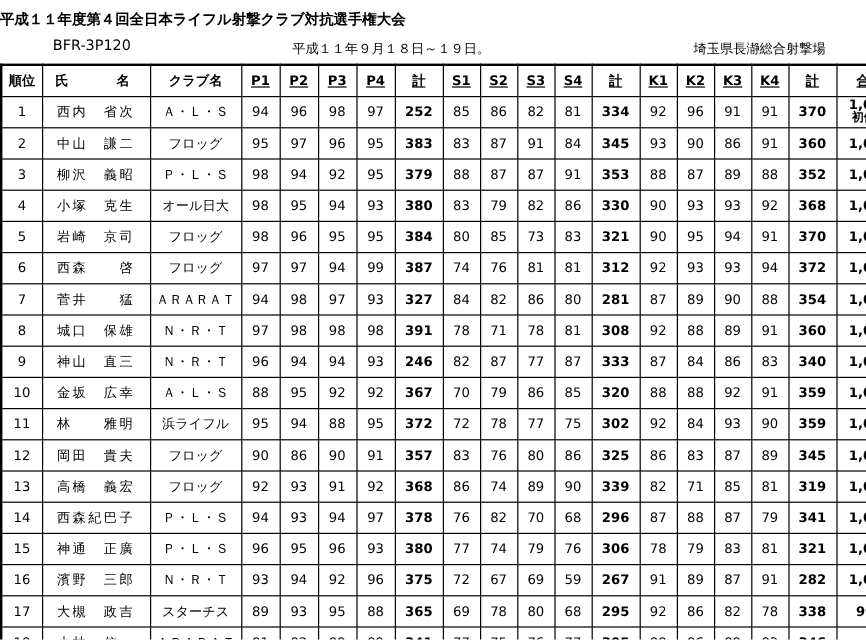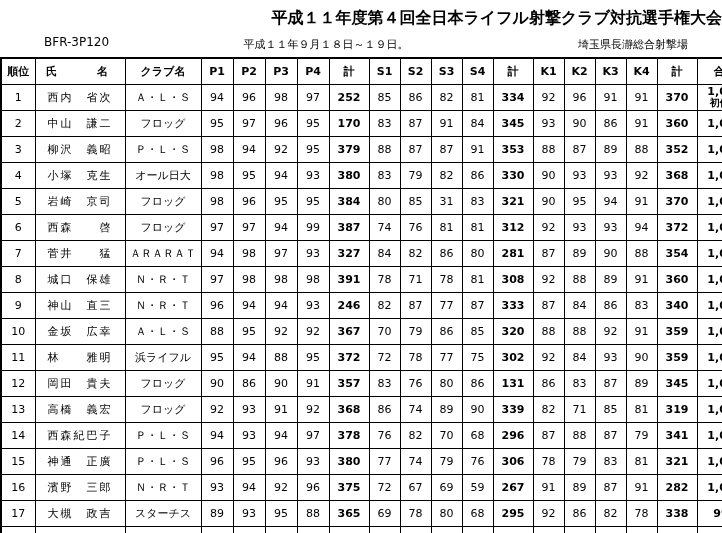--- a/index.html
+++ b/index.html
@@ -15,22 +15,22 @@
     overflow: hidden;
   }
   .page {
     position: relative;
     width: 722px;
     height: 533px;
     box-sizing: border-box;
     padding: 0;
   }
   .doc-title {
-    text-align: right;
-    font-size: 16px;
+    text-align: left;
+    font-size: 12px;
     font-weight: bold;
     letter-spacing: 0px;
     margin-top: 8px;
     margin-bottom: 2px;
     font-family: "DejaVu Sans", sans-serif;
   }
   .subheader {
     position: relative;
     height: 18px;
     margin: 6px 8px 4px 8px;
@@ -107,21 +107,21 @@
   }
   td.sub, td.total {
     font-weight: bold;
     font-size: 12px;
   }
   td.total {
     font-size: 12px;
   }
   td.total .t-line1 { display: block; }
   td.total .t-line2 { display: block; font-size: 10px; font-weight: bold; }
-  th.grp { font-size: 11px; }
+  th.grp { font-size: 11px; text-decoration: underline; }
   .hdr-rank { letter-spacing: 0; }
   .hdr-name { letter-spacing: 6px; }
   .hdr-club { letter-spacing: 0px; }
 </style>
 </head>
 <body>
 
 <div class="page">
 
   <div class="doc-title">平成１１年度第４回全日本ライフル射撃クラブ対抗選手権大会</div>
@@ -203,21 +203,21 @@
           </td>
         </tr>
         <tr>
           <td class="rank">2</td>
           <td class="name">中山　謙二</td>
           <td class="club">フロッグ</td>
           <td class="num">95</td>
           <td class="num">97</td>
           <td class="num">96</td>
           <td class="num">95</td>
-          <td class="sub">170</td>
+          <td class="sub">383</td>
           <td class="num">83</td>
           <td class="num">87</td>
           <td class="num">91</td>
           <td class="num">84</td>
           <td class="sub">345</td>
           <td class="num">93</td>
           <td class="num">90</td>
           <td class="num">86</td>
           <td class="num">91</td>
           <td class="sub">360</td>
@@ -275,21 +275,21 @@
           <td class="rank">5</td>
           <td class="name">岩崎　京司</td>
           <td class="club">フロッグ</td>
           <td class="num">98</td>
           <td class="num">96</td>
           <td class="num">95</td>
           <td class="num">95</td>
           <td class="sub">384</td>
           <td class="num">80</td>
           <td class="num">85</td>
-          <td class="num">31</td>
+          <td class="num">73</td>
           <td class="num">83</td>
           <td class="sub">321</td>
           <td class="num">90</td>
           <td class="num">95</td>
           <td class="num">94</td>
           <td class="num">91</td>
           <td class="sub">370</td>
           <td class="total">
             <span class="t-line1">1,075</span>
           </td>
@@ -438,21 +438,21 @@
           <td class="club">フロッグ</td>
           <td class="num">90</td>
           <td class="num">86</td>
           <td class="num">90</td>
           <td class="num">91</td>
           <td class="sub">357</td>
           <td class="num">83</td>
           <td class="num">76</td>
           <td class="num">80</td>
           <td class="num">86</td>
-          <td class="sub">131</td>
+          <td class="sub">325</td>
           <td class="num">86</td>
           <td class="num">83</td>
           <td class="num">87</td>
           <td class="num">89</td>
           <td class="sub">345</td>
           <td class="total">
             <span class="t-line1">1,027</span>
           </td>
         </tr>
         <tr>

